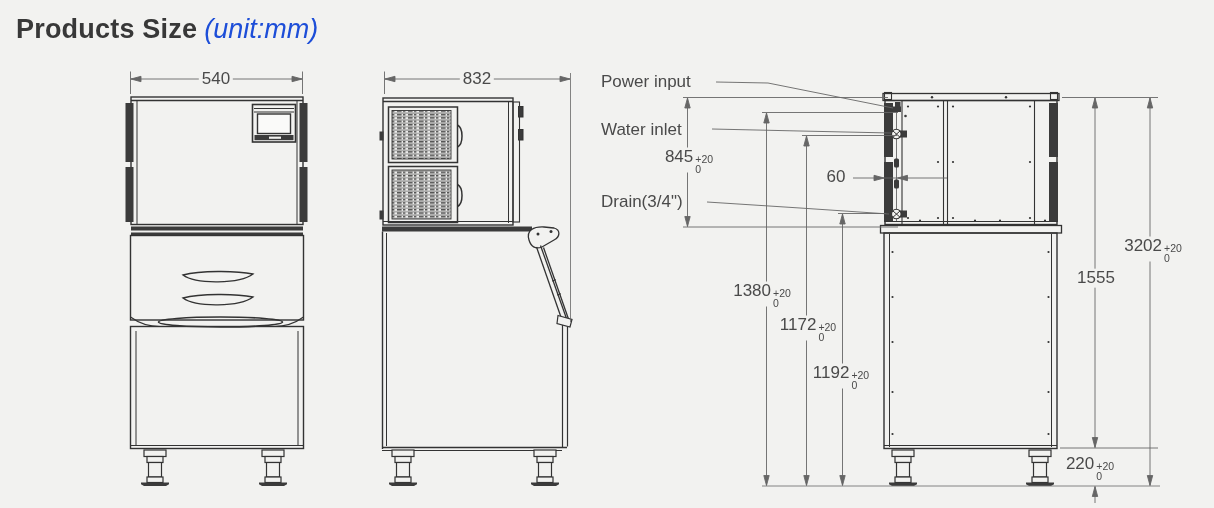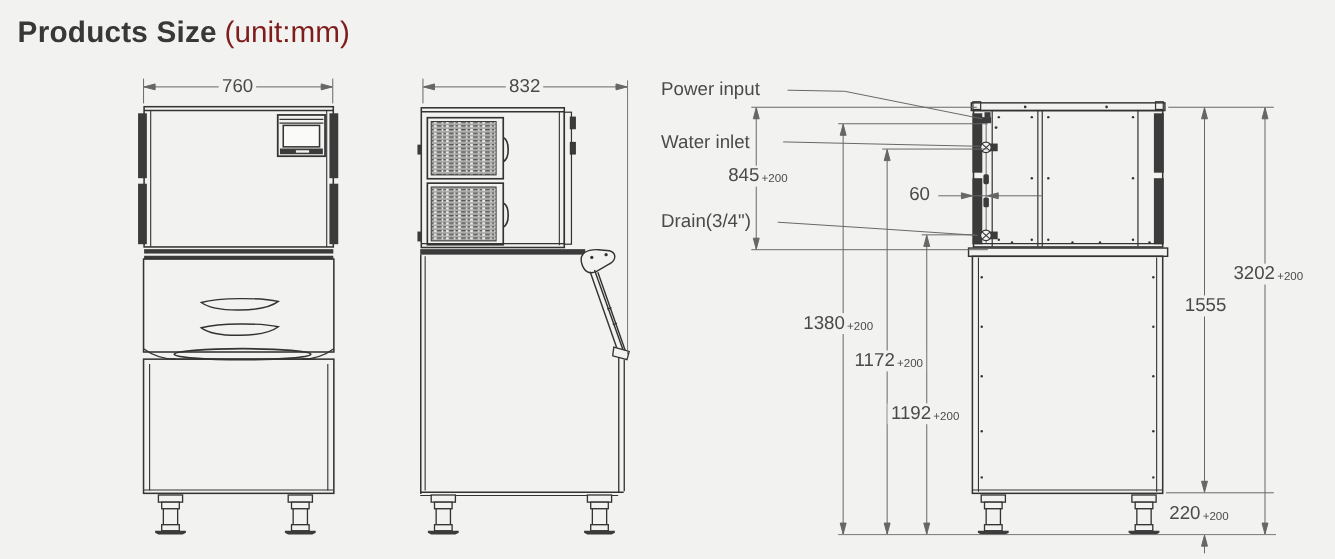--- a/index.html
+++ b/index.html
@@ -4,27 +4,27 @@
 <style>
   html,body{margin:0;padding:0;}
   body{width:1214px;height:508px;position:relative;background:#f2f2f0;
        font-family:"Liberation Sans", sans-serif;overflow:hidden;}
   #stage{position:absolute;left:0;top:0;width:1214px;height:508px;}
   svg{position:absolute;left:0;top:0;}
   .lbl{position:absolute;color:#4a4a4a;font-size:17px;white-space:nowrap;
        background:#f2f2f0;padding:0 3px;line-height:1.1;}
   .ctr{transform:translate(-50%,-50%);}
   .vctr{transform:translate(0,-50%);}
-  .tol{display:inline-flex;flex-direction:row;align-items:flex-start;
+  .tol{display:inline-flex;flex-direction:column;align-items:flex-start;
        font-size:10.5px;line-height:9.5px;margin-left:2px;
        transform:translateY(1px);}
   .title{position:absolute;left:16px;top:14px;font-size:27px;color:#383838;
          background:transparent;white-space:nowrap;}
   .title .main{font-weight:700;letter-spacing:.2px;}
-  .title .unit{font-weight:400;margin-left:7px;color:#7f1d1d;}
+  .title .unit{font-weight:400;margin-left:7px;color:#1d4ed8;font-style:italic;}
 </style>
 </head>
 <body>
 
 <div id="stage">
 
 <svg width="1214" height="508" viewBox="0 0 1214 508">
   <defs>
     <path id="tL" d="M0,0 l10,-2.7 l0,5.4 z"></path>
     <path id="tR" d="M0,0 l-10,-2.7 l0,5.4 z"></path>
@@ -270,21 +270,21 @@
 
     <line x1="762" y1="486" x2="1160" y2="486" stroke="#777"></line>
   </g>
 </svg>
 
 <div class="title">
   <span class="main">Products Size</span><span class="unit">(unit:mm)</span>
 </div>
 
 <div class="lbl ctr" style="left:216px;top:79px">
-  <span>760</span>
+  <span>540</span>
 </div>
 
 <div class="lbl ctr" style="left:477px;top:79px">
   <span>832</span>
 </div>
 
 <div class="lbl vctr" style="left:598px;top:82px;background:transparent">
   <span>Power input</span>
 </div>
 <div class="lbl vctr" style="left:598px;top:130px;background:transparent">

